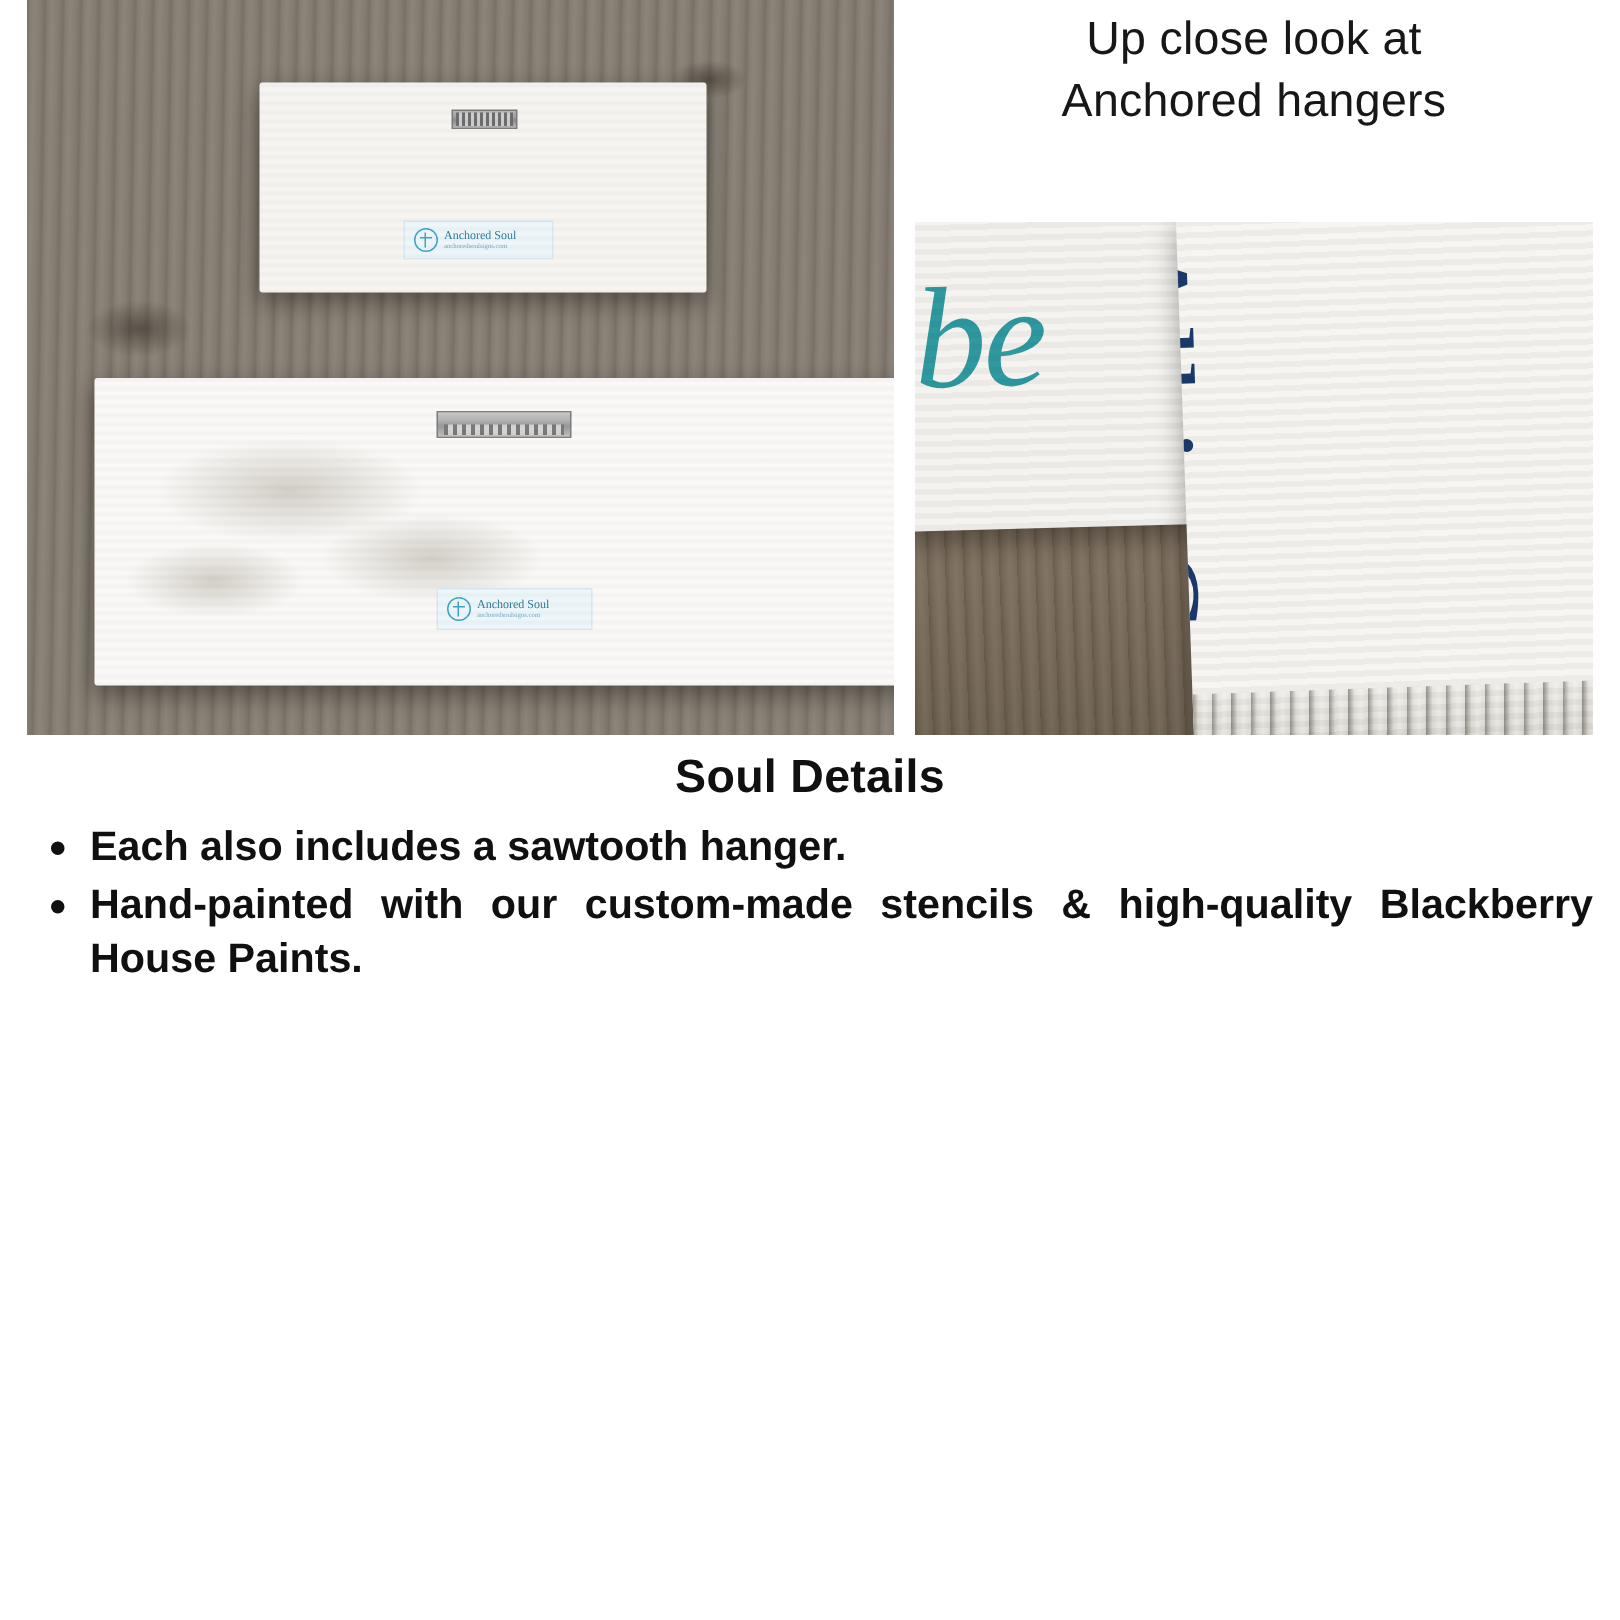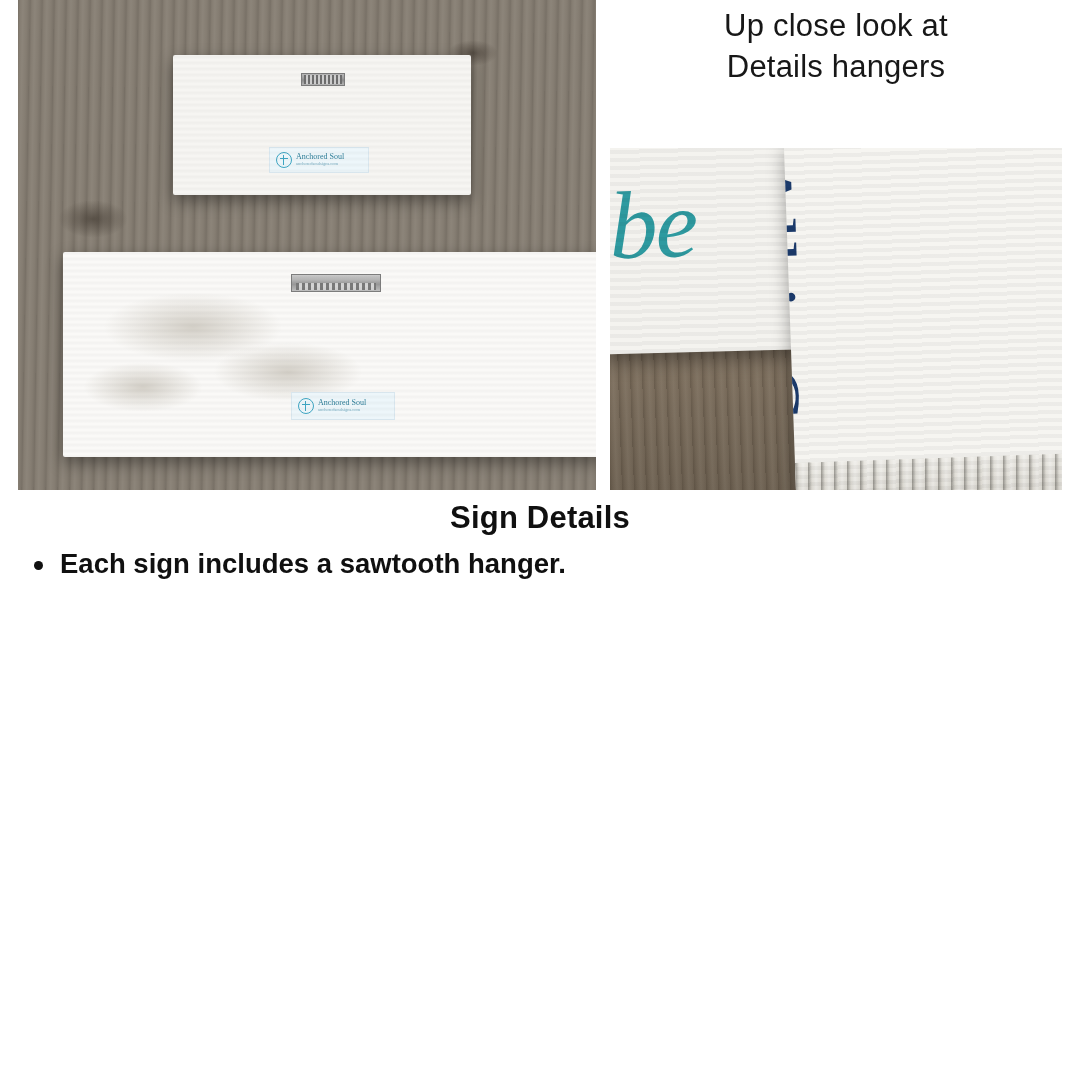--- a/index.html
+++ b/index.html
@@ -372,36 +372,37 @@
             <span>Anchored Soul</span>
             <span class="sub">anchoredsoulsigns.com</span>
           </span>
         </div>
       </div>
     </div>
 
     <div class="right-col">
       <div class="headline">
         <div>Up close look at</div>
-        <div>Details hangers</div>
+        <div>Anchored hangers</div>
       </div>
 
       <div class="photo-right">
         <div class="pr-wood"></div>
         <div class="board board-a">
           <span class="word">be</span>
         </div>
         <div class="board board-b">
           <span class="word2">All is C</span>
           <span class="edge"></span>
         </div>
       </div>
     </div>
   </div>
 
   <div class="details">
-    <div class="details-title">Sign Details</div>
+    <div class="details-title">Soul Details</div>
     <ul class="bullets">
-      <li class="nojustify">Each sign includes a sawtooth hanger.</li>
+      <li class="nojustify">Each also includes a sawtooth hanger.</li>
+      <li>Hand-painted with our custom-made stencils &amp; high-quality Blackberry House Paints.</li>
     </ul>
   </div>
 
 </div>
 
 </body></html>

